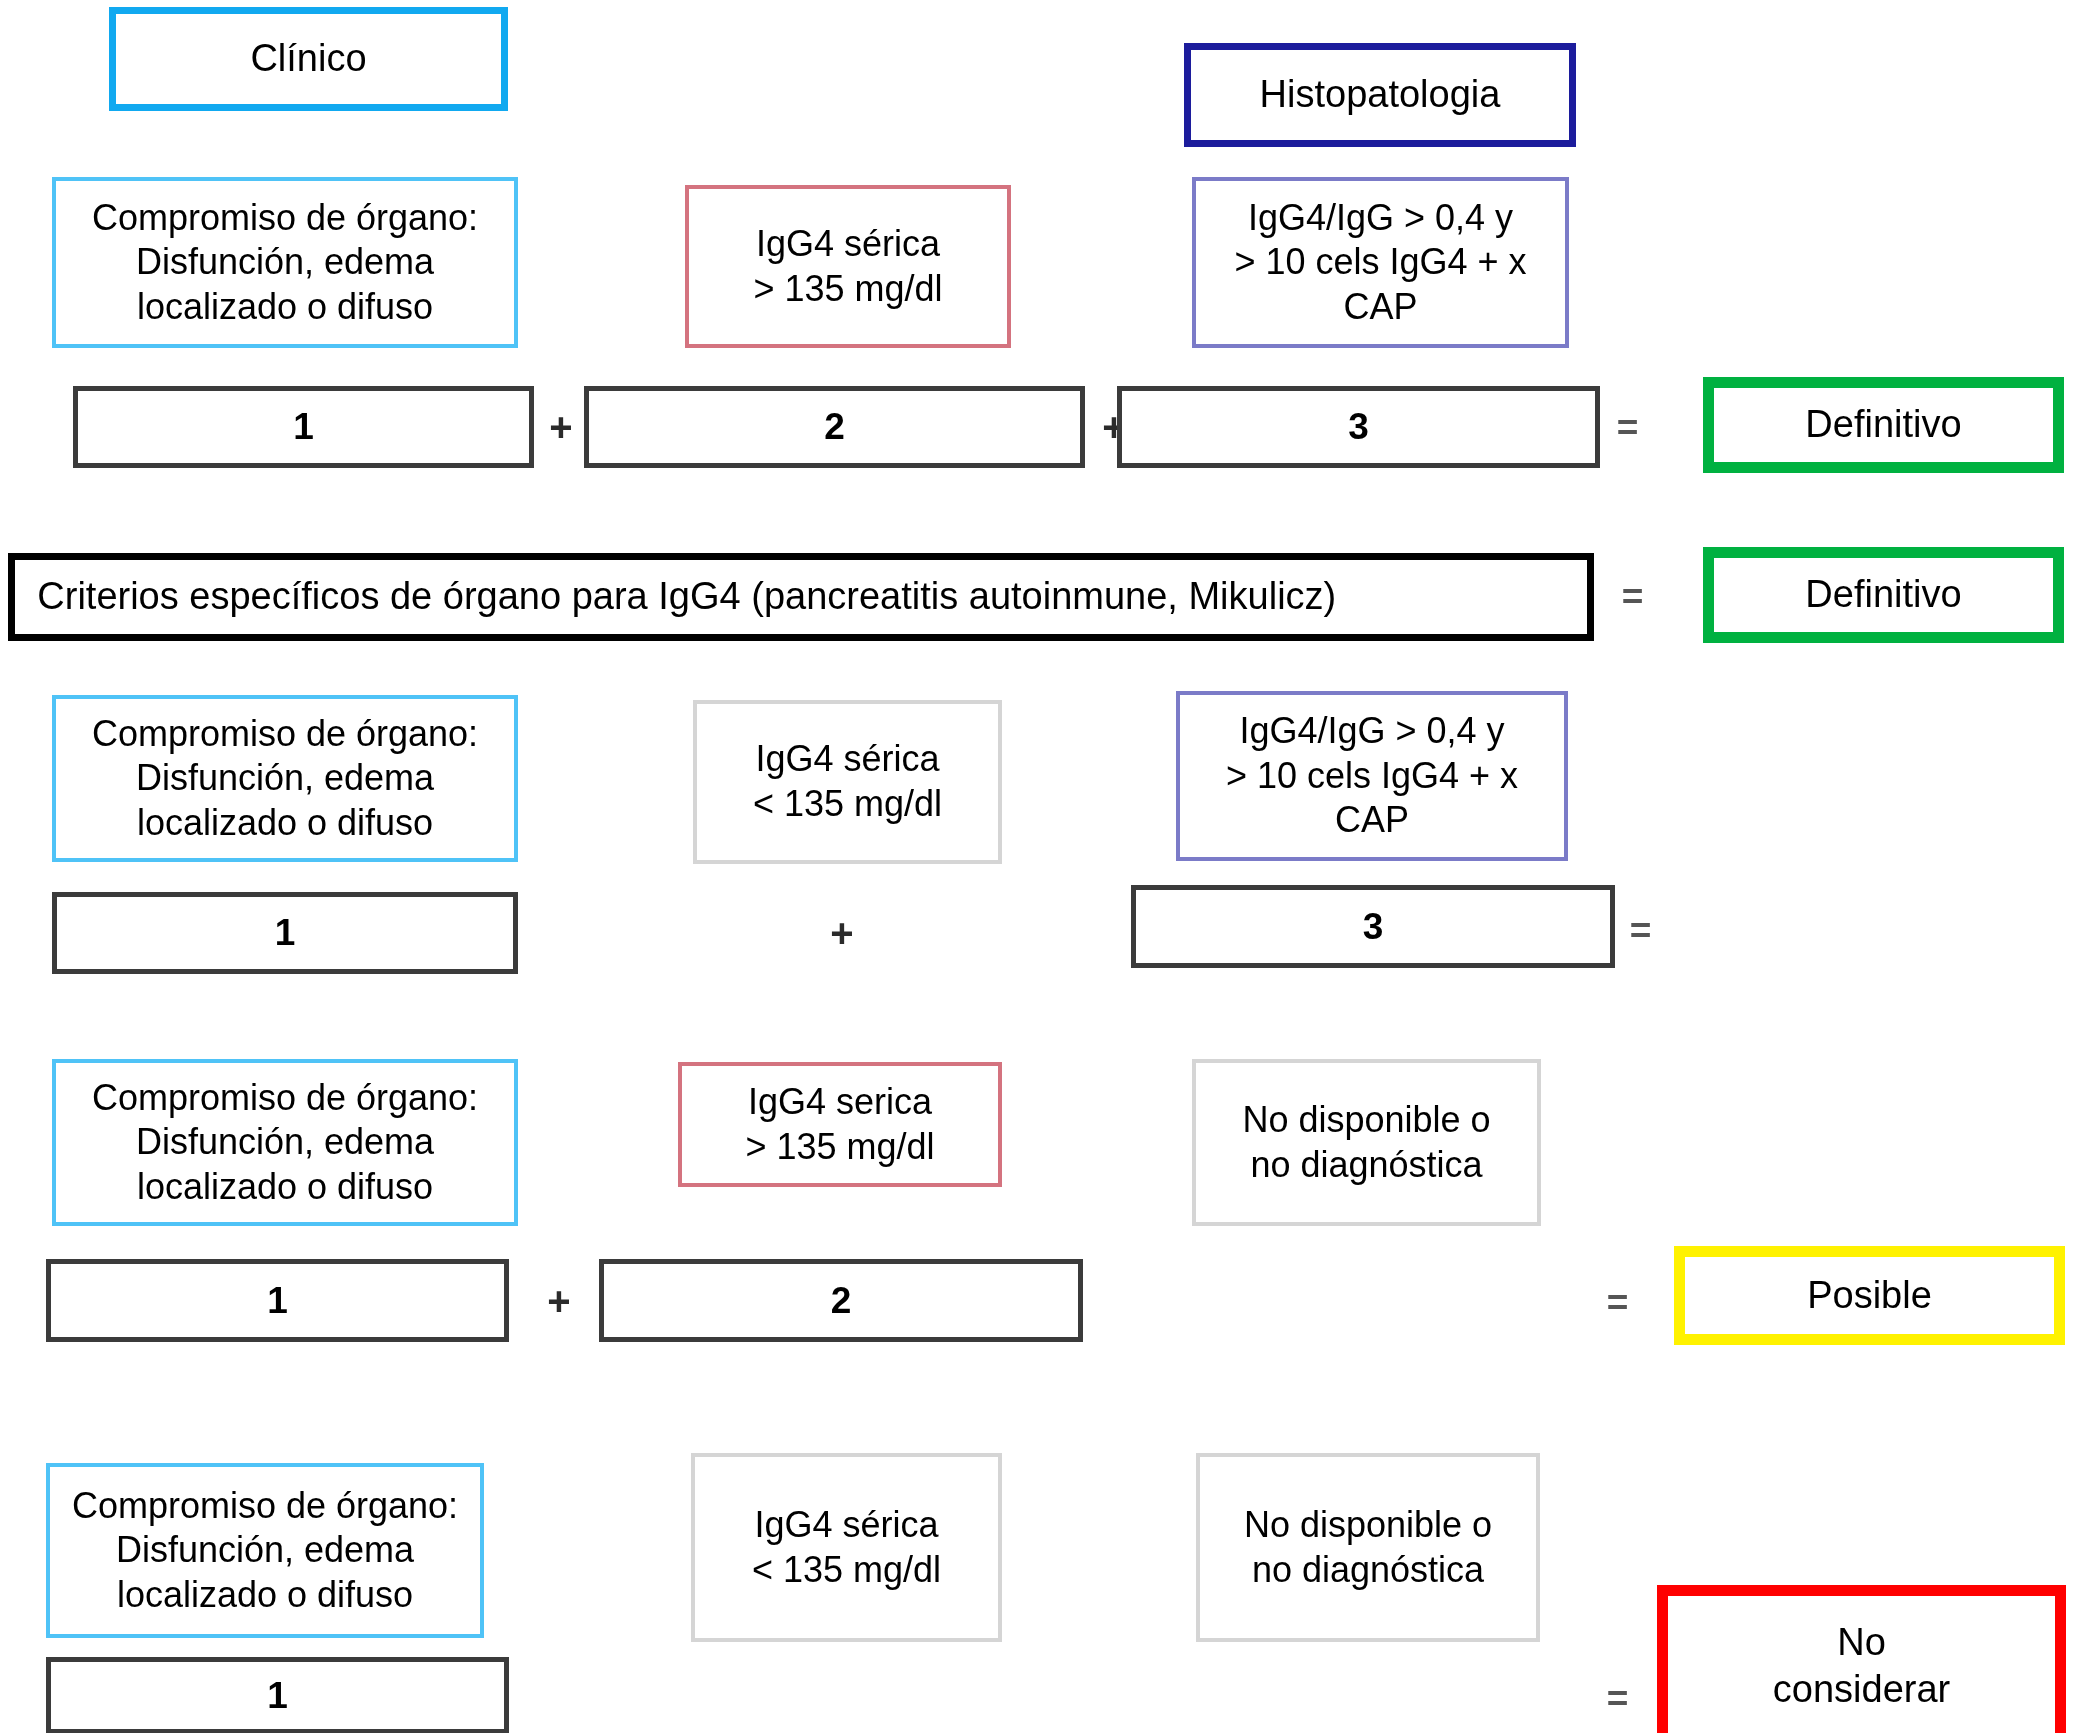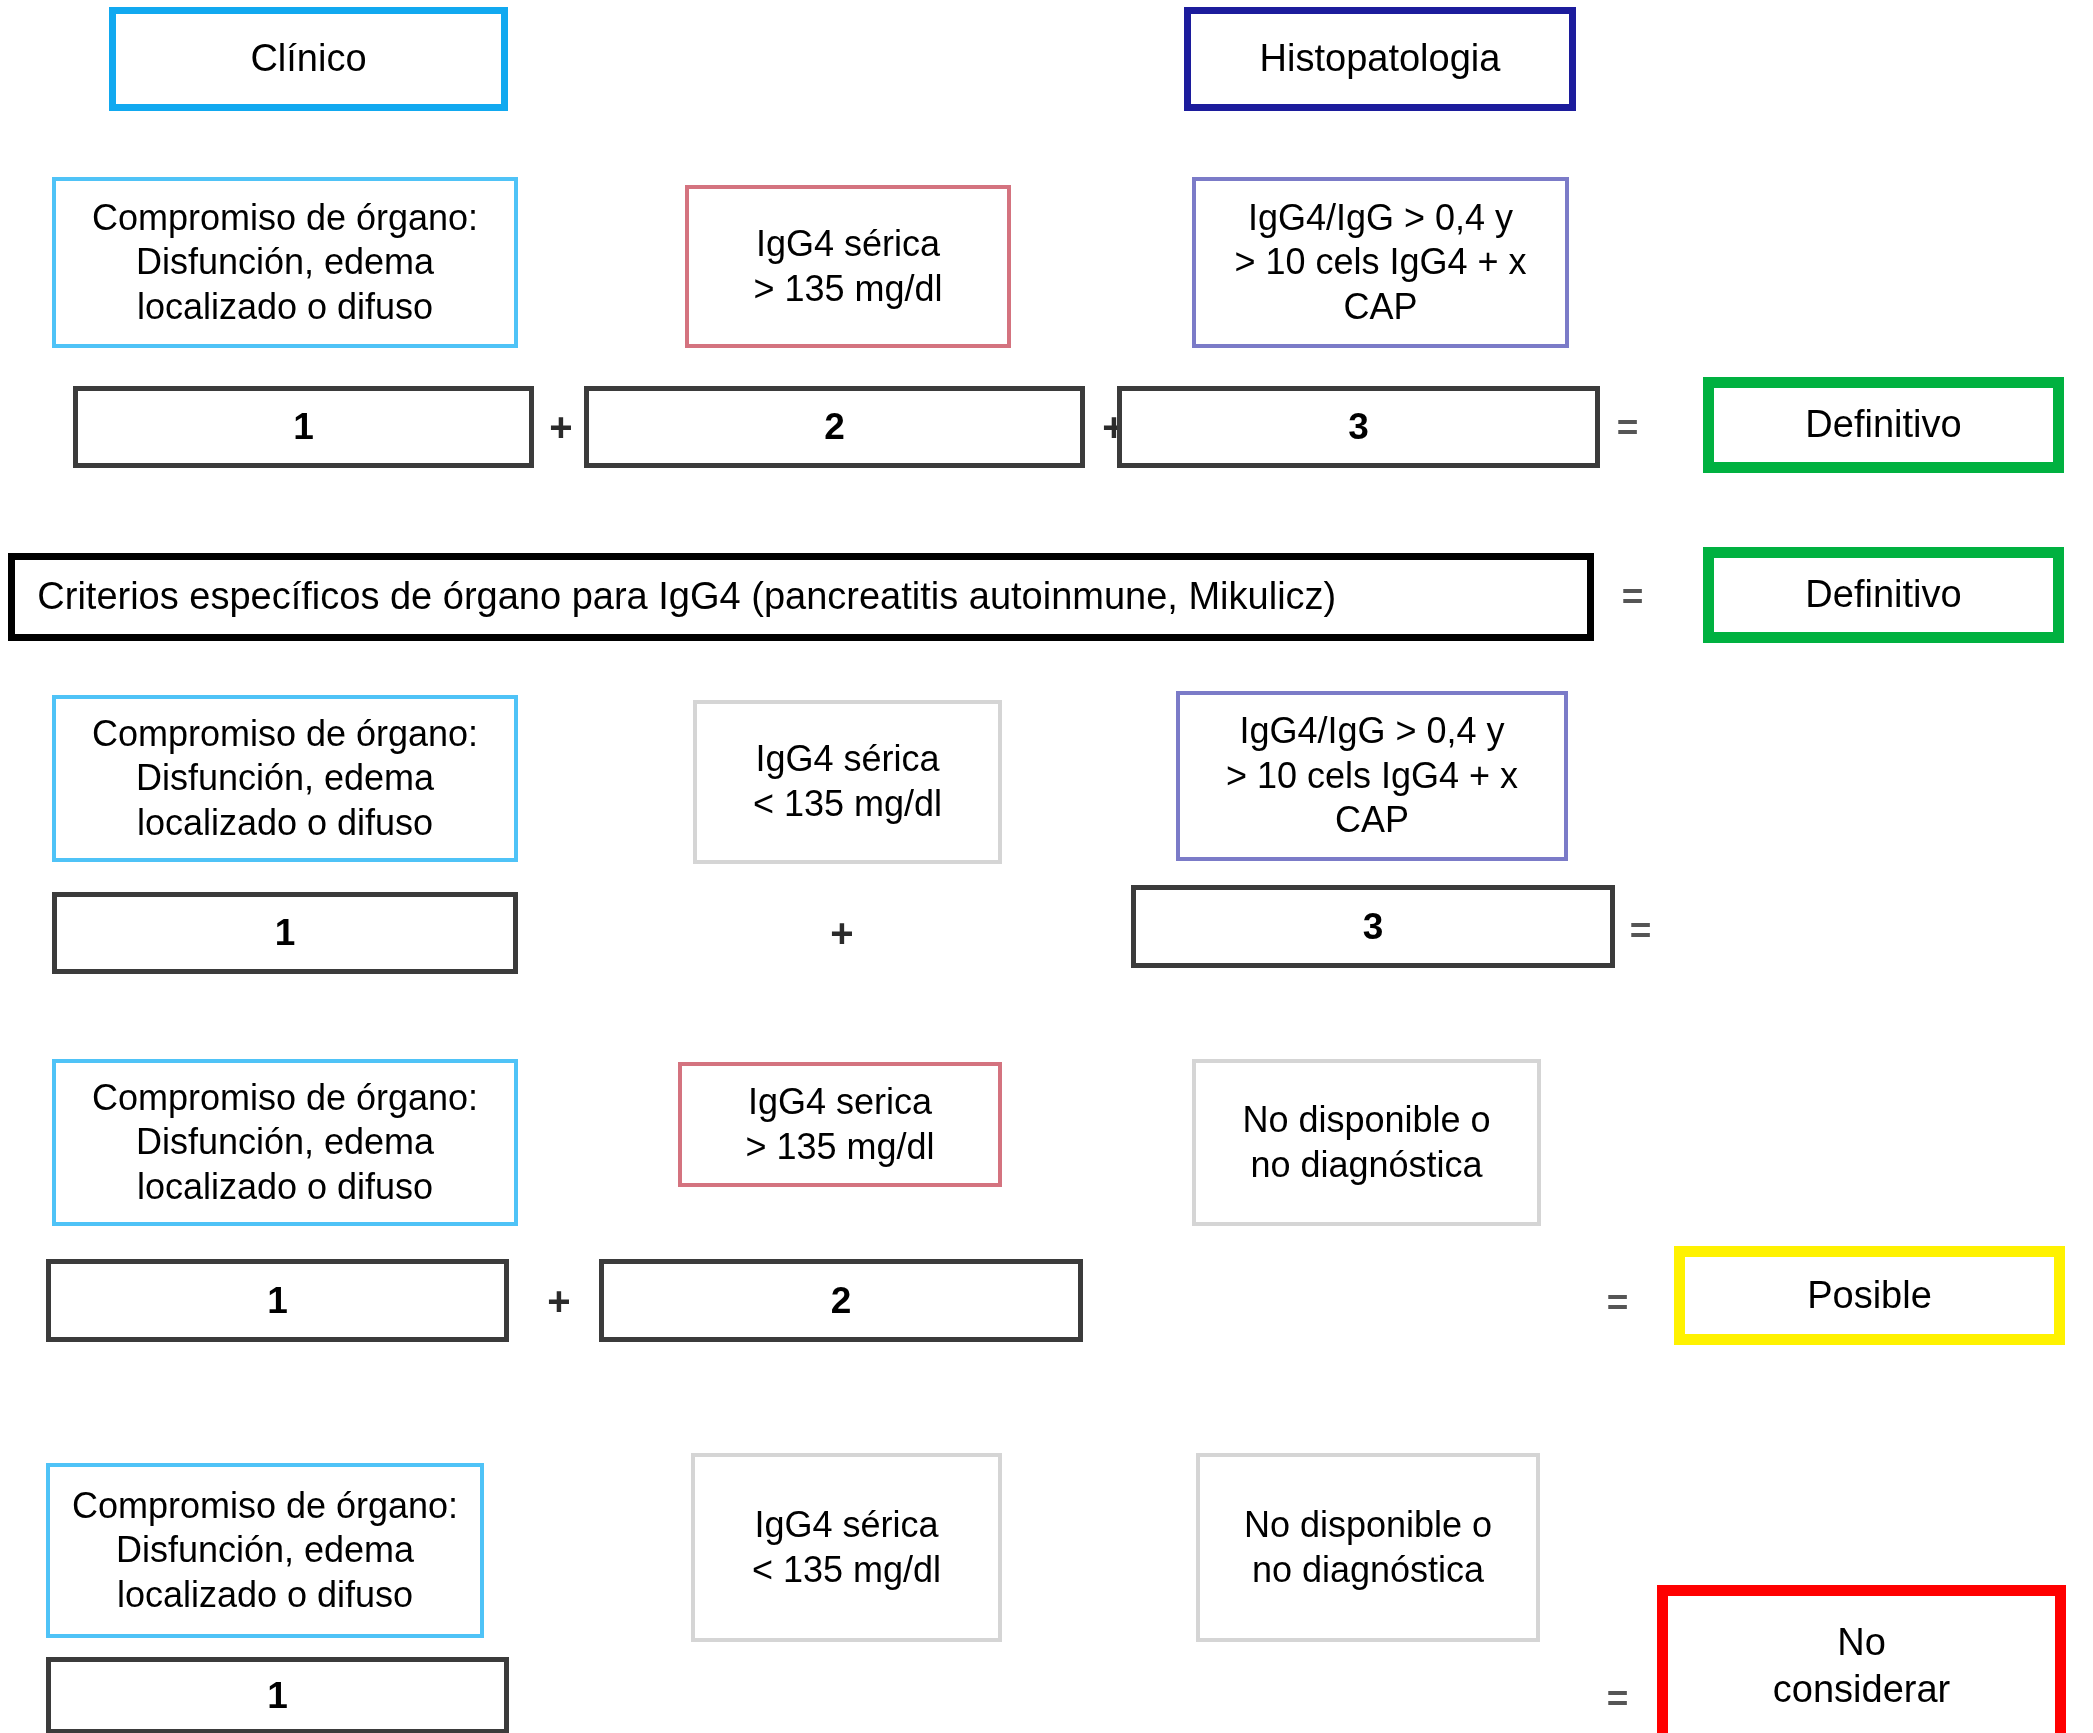--- a/index.html
+++ b/index.html
@@ -36,21 +36,21 @@
 
   
   .hdr {
     border-style: solid;
     border-width: 7.5px;
     font-size: 38px;
     font-weight: 400;
   }
   .hdr-clinico      { border-color: #11A9F0; }
   .hdr-serologico   { border-color: #9E1620; }
-  .hdr-histo        { border-color: #1C1C9C; }
+  .hdr-histo        { border-color: #1C1C9C; margin-top: 36px; }
   .hdr-calidad      { border-color: #000000; }
 
   
   .crit {
     border-style: solid;
     border-width: 4.2px;
     font-size: 36px;
   }
   .crit-blue  { border-color: #4FC3F7; }
   .crit-red   { border-color: #D4737F; }

